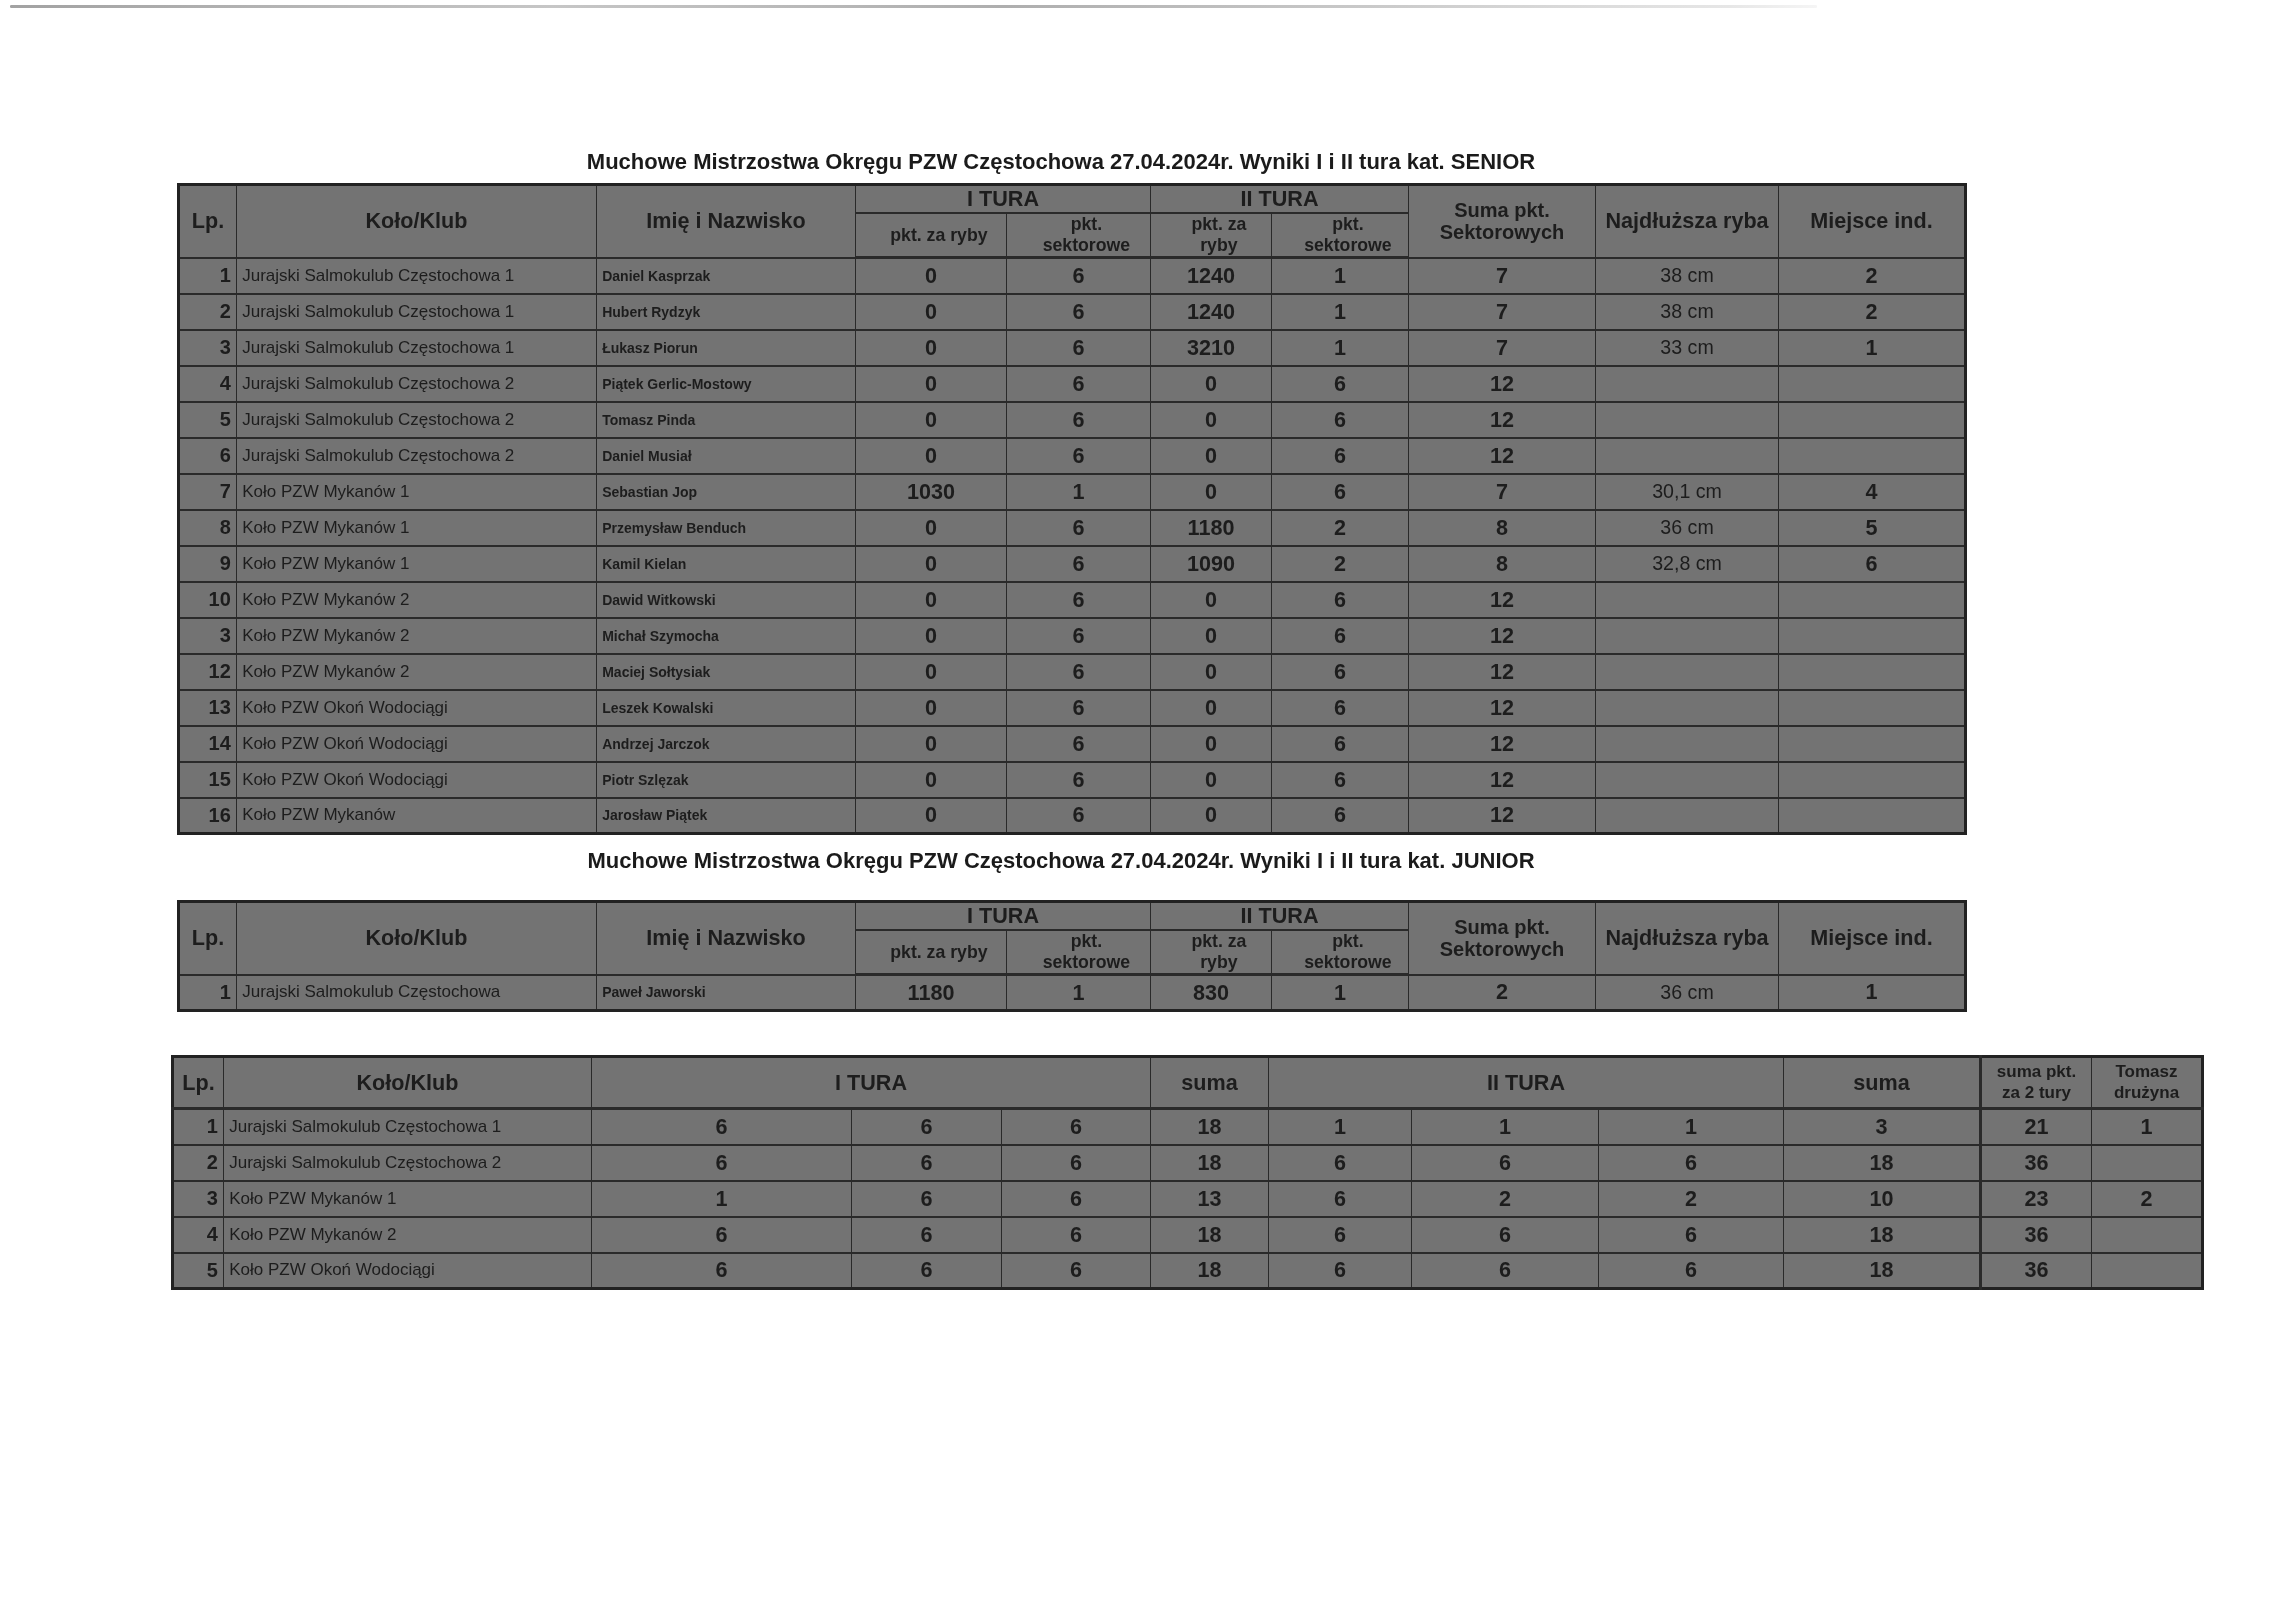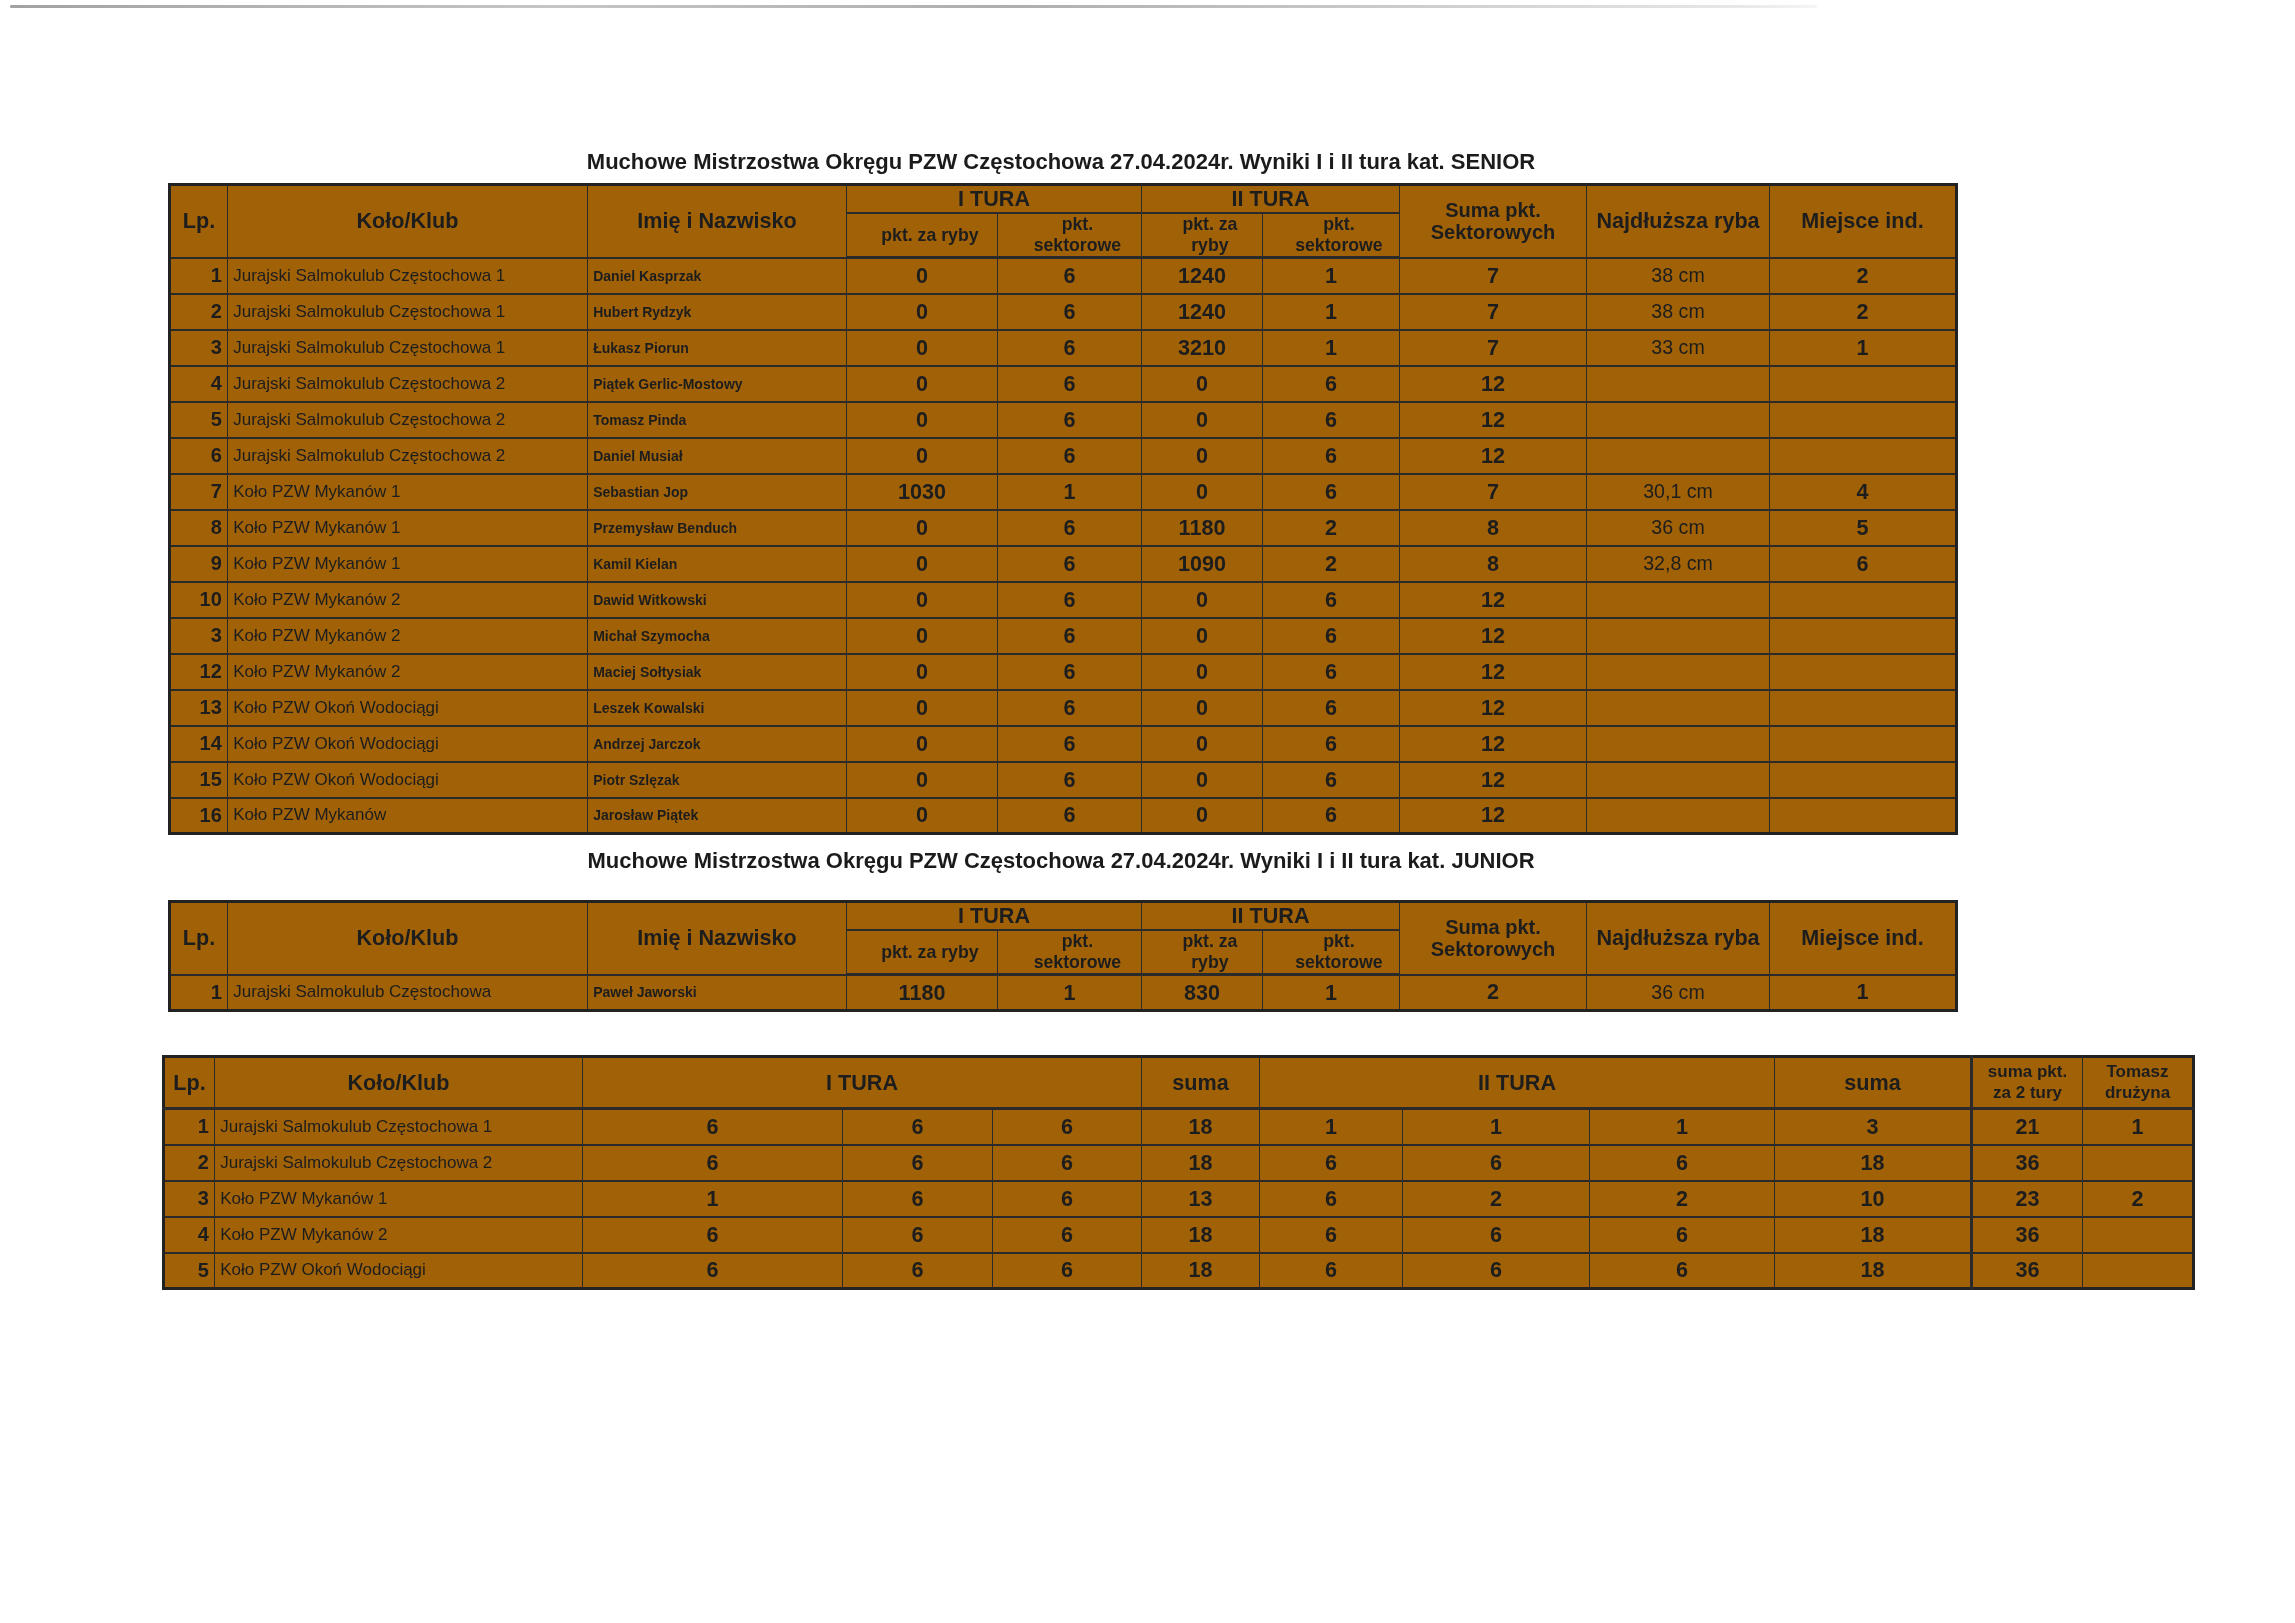--- a/index.html
+++ b/index.html
@@ -35,22 +35,23 @@
     white-space: nowrap;
   }
   #t-senior { left: 168px; top: 149px; width: 1786px; }
   #t-junior { left: 168px; top: 848px; width: 1786px; }
   #t-team   { left: 162px; top: 1028px; width: 2030px; }
 
   table.results {
     position: absolute;
     border-collapse: collapse;
     table-layout: fixed;
-    background: #a16207;
+    background: #737373;
     border: 3.3px solid #222222;
+    margin-left: 9px;
   }
   #senior-table { left: 168px; top: 183px;  width: 1786px; }
   #junior-table { left: 168px; top: 900px; width: 1786px; }
   #team-table   { left: 162px; top: 1055px; width: 2030px; }
 
   table.results th, table.results td {
     border: 1.3px solid #2a2a2a;
     border-top-width: 2.6px;
     border-bottom-width: 2.6px;
     padding: 0 5.2px;

